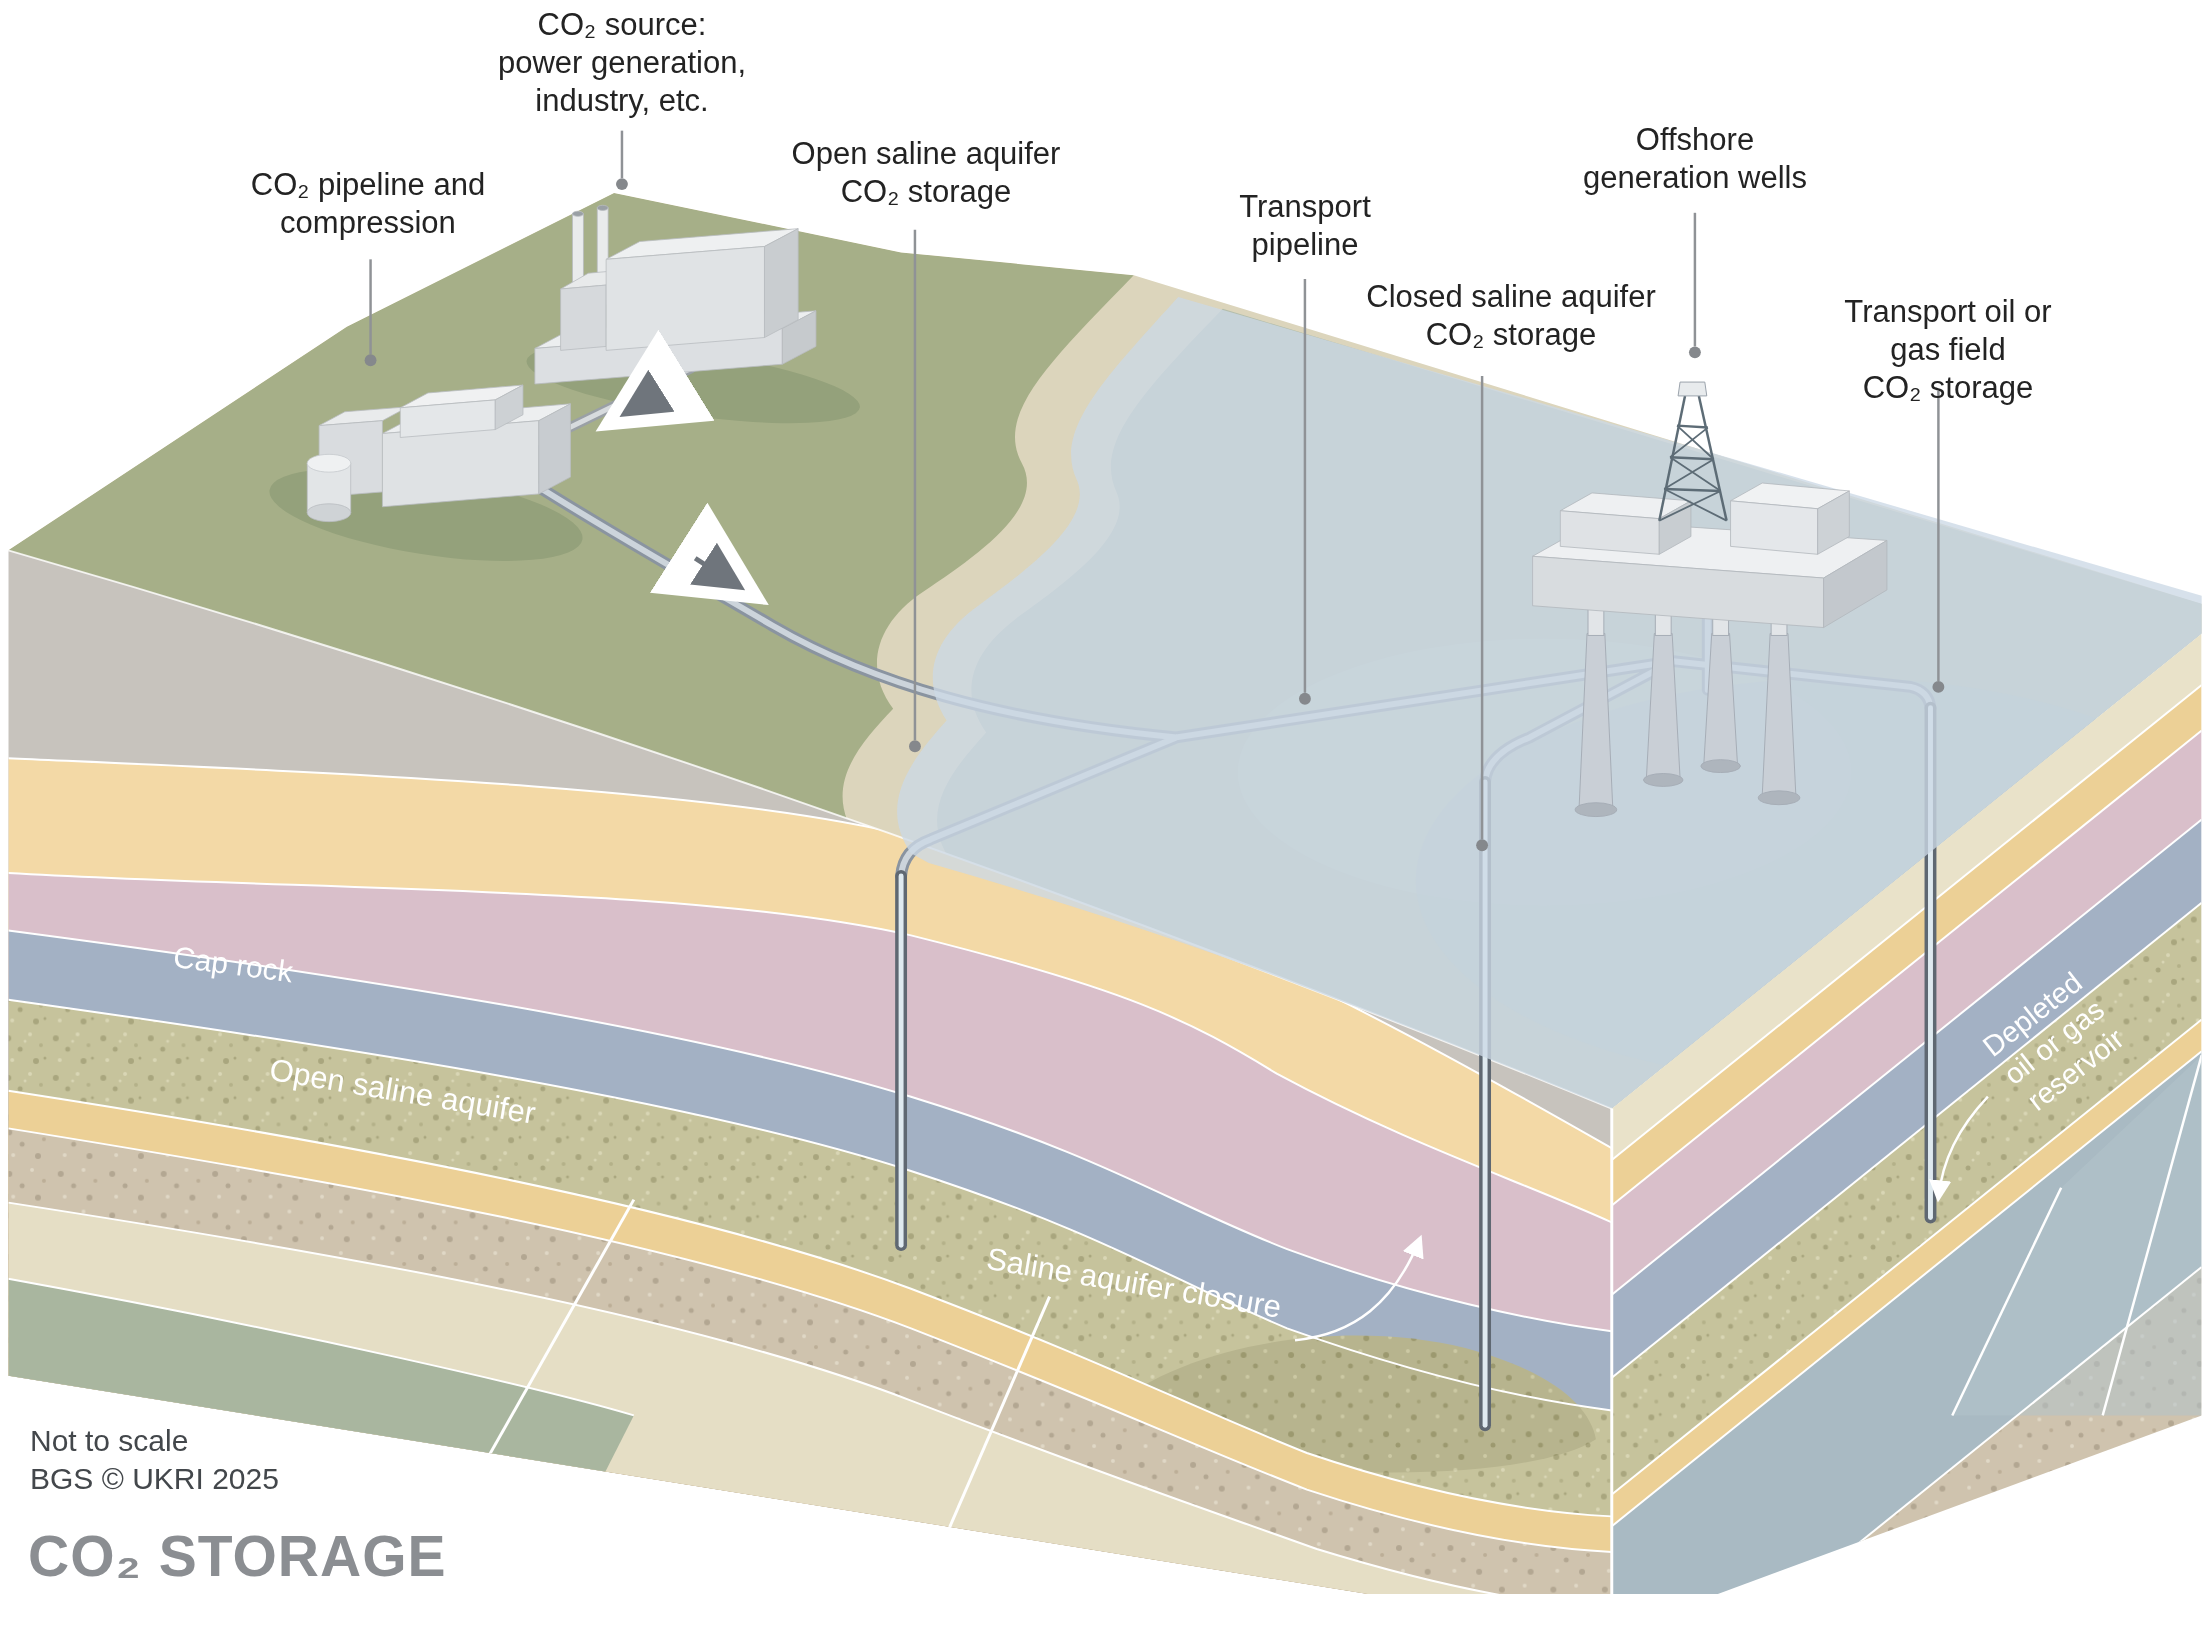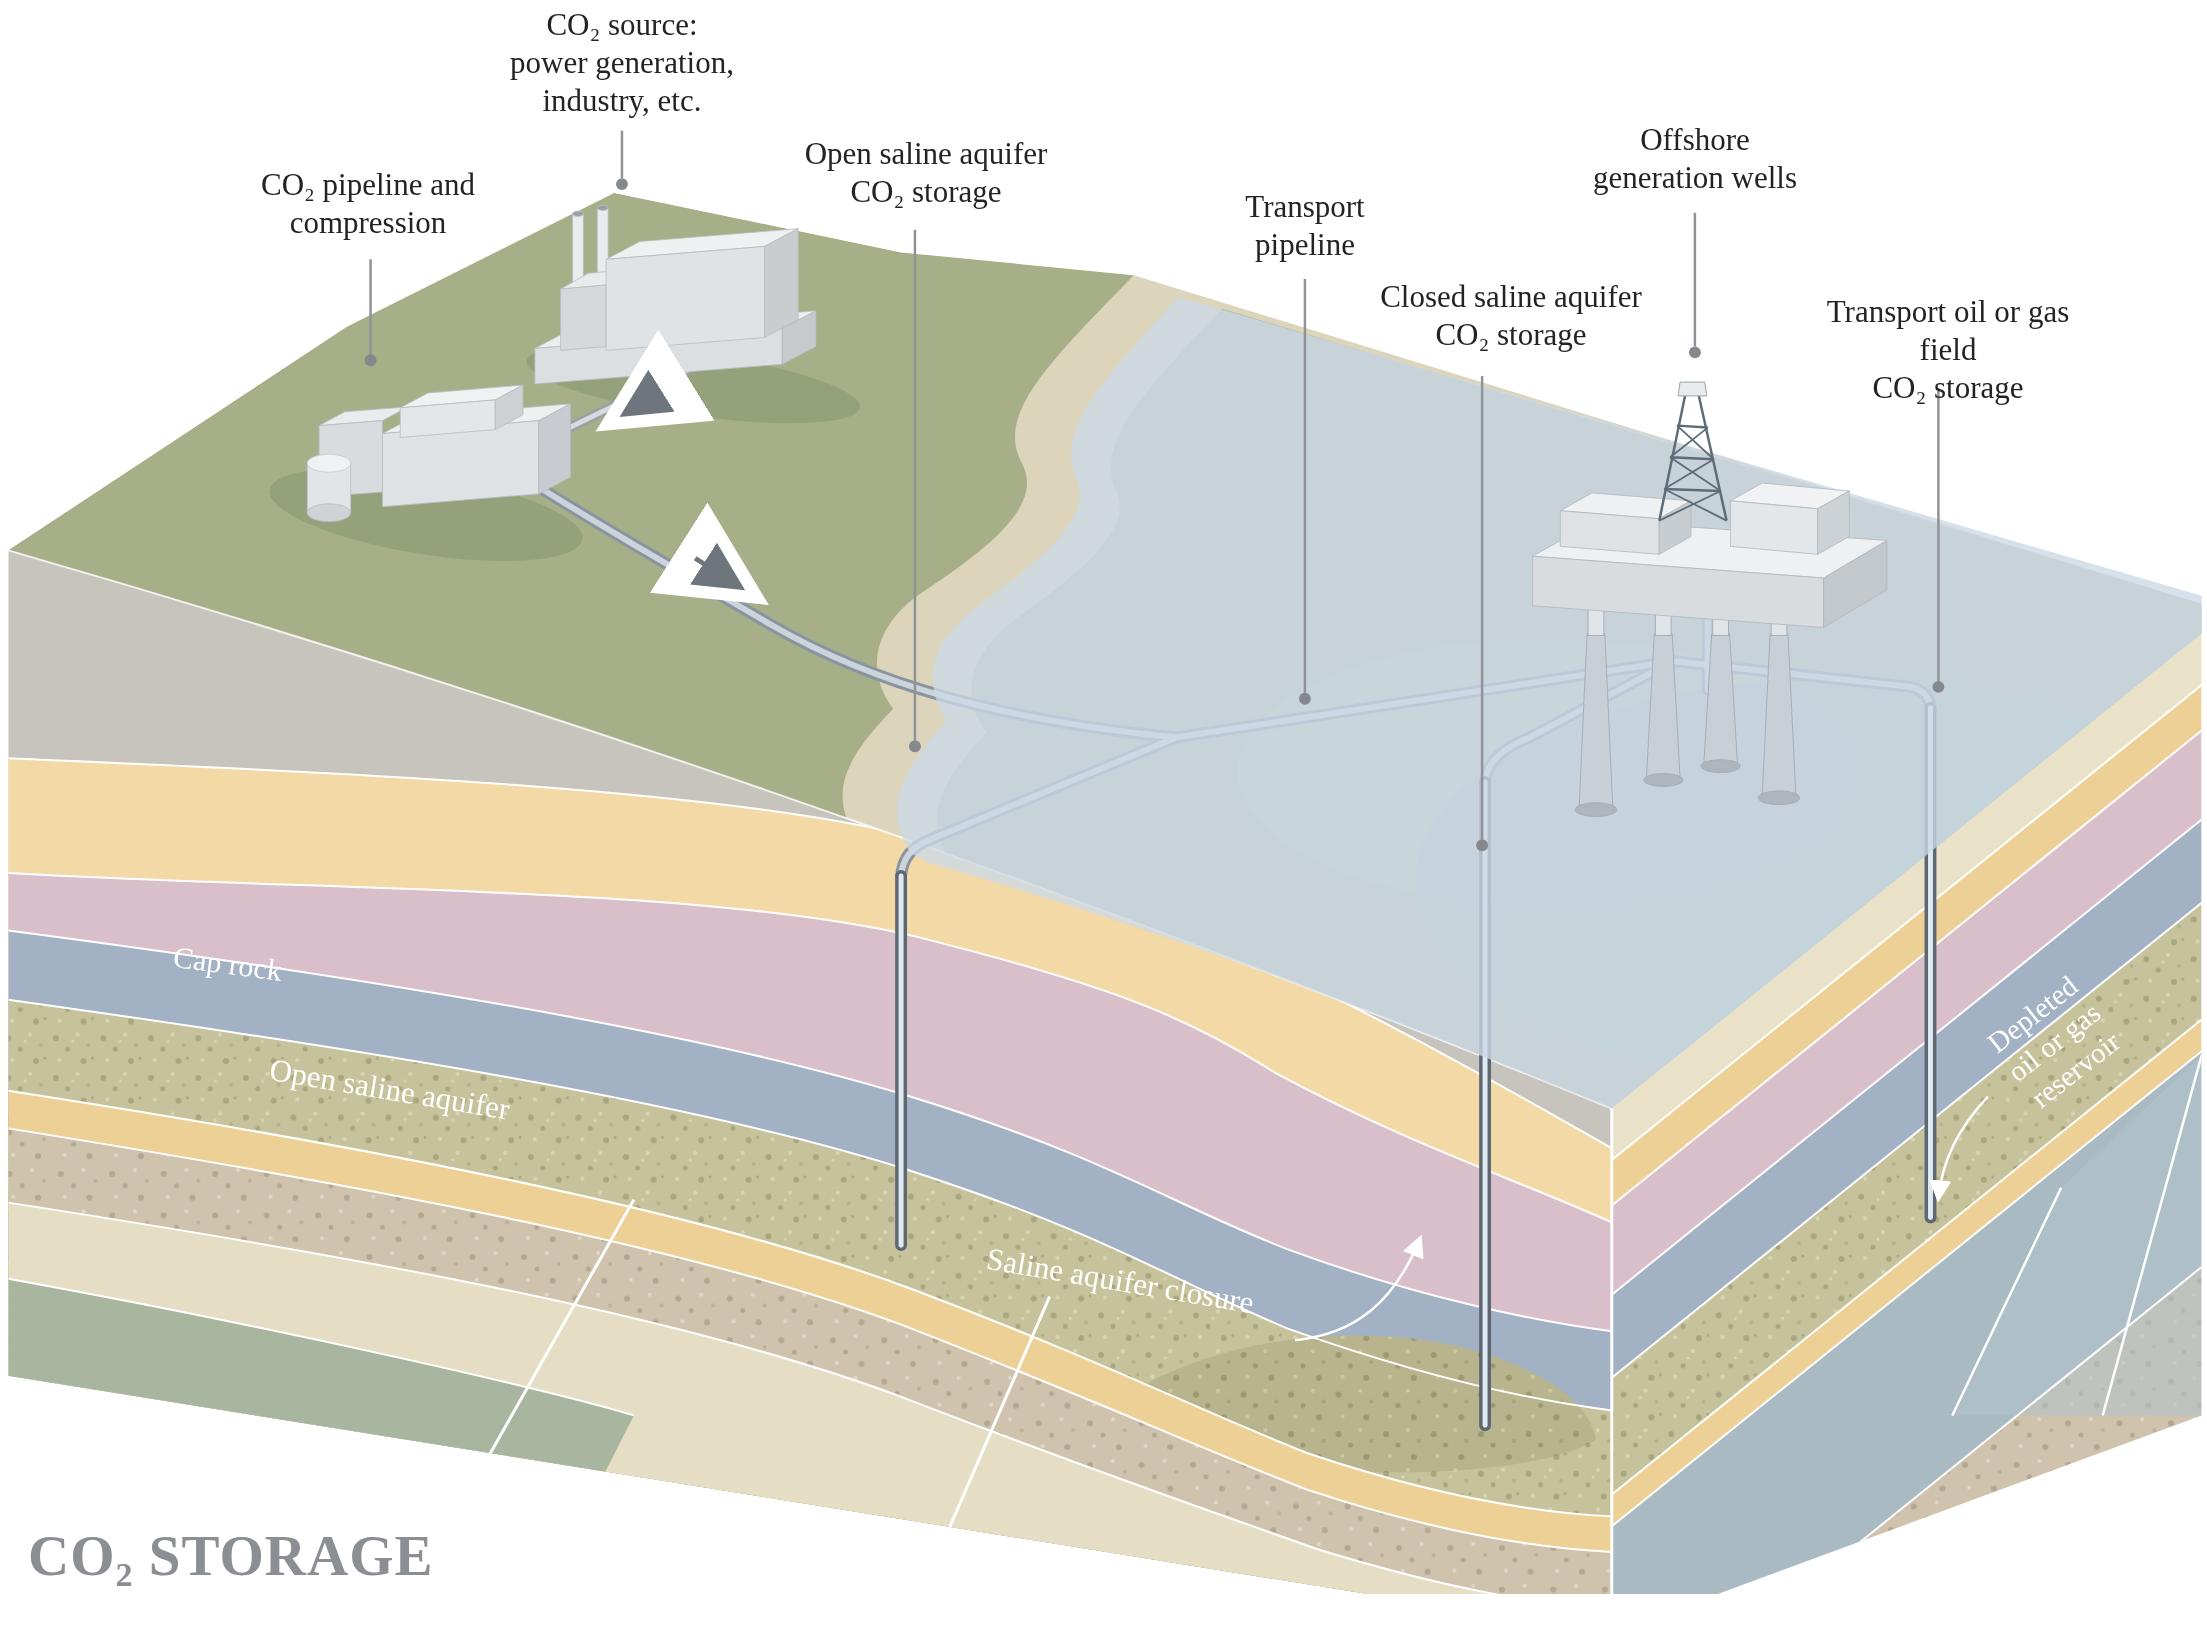--- a/index.html
+++ b/index.html
@@ -1,17 +1,17 @@
 <!DOCTYPE html>
 <html><head>
 <meta charset="utf-8">
 <style>
   html,body{margin:0;padding:0;background:#ffffff;}
   #stage{position:relative;width:2208px;height:1594px;overflow:hidden;
-         font-family:Liberation Serif, serif;background:#fff;}
+         font-family:Liberation Sans, sans-serif;background:#fff;}
   #scene{position:absolute;left:0;top:0;}
   .lbl{position:absolute;transform:translateX(-50%);text-align:center;
        font-size:31px;line-height:1.22;color:#232323;white-space:pre-line;}
   .wlbl{position:absolute;color:#ffffff;white-space:pre-line;
         font-size:30px;line-height:1.2;transform-origin:left top;}
   .wlbl.center{transform-origin:center center;text-align:center;}
   .credits{position:absolute;left:30px;top:1422px;font-size:30px;line-height:1.25;
            color:#43474b;white-space:pre-line;}
   .bigtitle{position:absolute;left:28px;top:1523px;font-size:57px;font-weight:bold;
             color:#8b8e92;letter-spacing:1px;}
@@ -269,16 +269,18 @@
 CO₂ storage</div>
 <div class="lbl" style="left:1948px;top:293px">Transport oil or gas field
 CO₂ storage</div>
 
 <div class="wlbl" style="left:176px;top:939px;transform:rotate(7.5deg)">Cap rock</div>
 <div class="wlbl" style="left:273px;top:1051px;font-size:31px;transform:rotate(9.5deg)">Open saline aquifer</div>
 <div class="wlbl" style="left:990px;top:1240px;font-size:31px;transform:rotate(9.5deg)">Saline aquifer closure</div>
 <div class="wlbl center" style="left:2054px;top:1042px;font-size:29px;transform:translate(-50%,-50%) rotate(-38deg)">Depleted
 oil or gas reservoir</div>
 
+<div class="credits">Not to scale
+BGS © UKRI 2025</div>
 <div class="bigtitle">CO₂ STORAGE</div>
 
 </div>
 
 
 </body></html>

